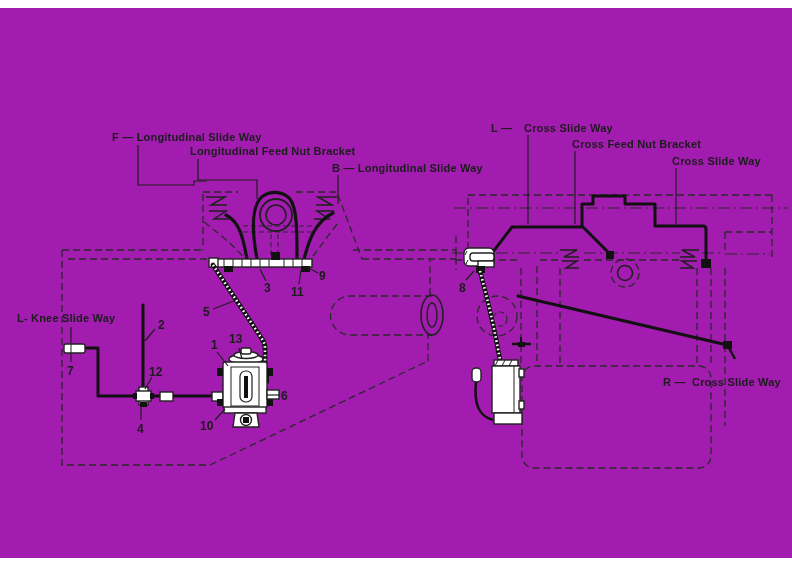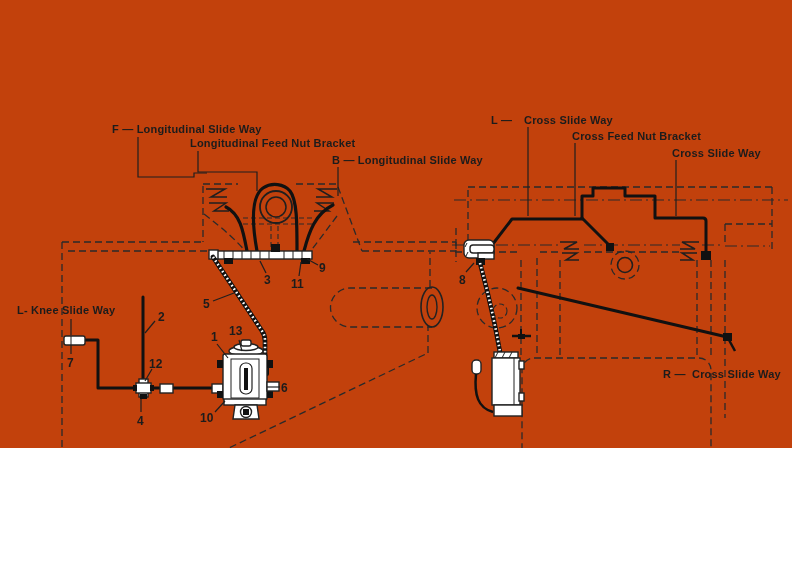--- a/index.html
+++ b/index.html
@@ -1,17 +1,17 @@
 <!DOCTYPE html>
 <html><head>
 <meta charset="utf-8">
 <style>
   html,body{margin:0;padding:0;background:#fff;}
-  .canvas{position:relative;width:792px;height:448px;background:#c2410c;overflow:hidden;
-          font-family:"Liberation Sans", sans-serif;}
+  .canvas{position:relative;width:792px;height:550px;background:#a21caf;overflow:hidden;
+          font-family:"Liberation Sans", sans-serif;margin-top:8px;}
   svg text{font-family:"Liberation Sans", sans-serif;fill:#1c1c1c;}
   .lbl{font-size:11px;font-weight:bold;letter-spacing:.2px;}
   .num{font-size:12px;font-weight:bold;}
   .d   {fill:none;stroke:#2a2a2a;stroke-width:1.3;stroke-dasharray:7 4;}
   .dt  {fill:none;stroke:#2a2a2a;stroke-width:1.1;stroke-dasharray:5 3;}
   .dd  {fill:none;stroke:#2a2a2a;stroke-width:1.2;stroke-dasharray:12 4 2 4;}
   .s   {fill:none;stroke:#1f1f1f;stroke-width:1.5;}
   .ldr {fill:none;stroke:#1f1f1f;stroke-width:1.2;}
   .p   {fill:none;stroke:#111;stroke-width:3;stroke-linejoin:round;stroke-linecap:round;}
   .t   {fill:none;stroke:#111;stroke-width:3.2;stroke-linecap:round;}

